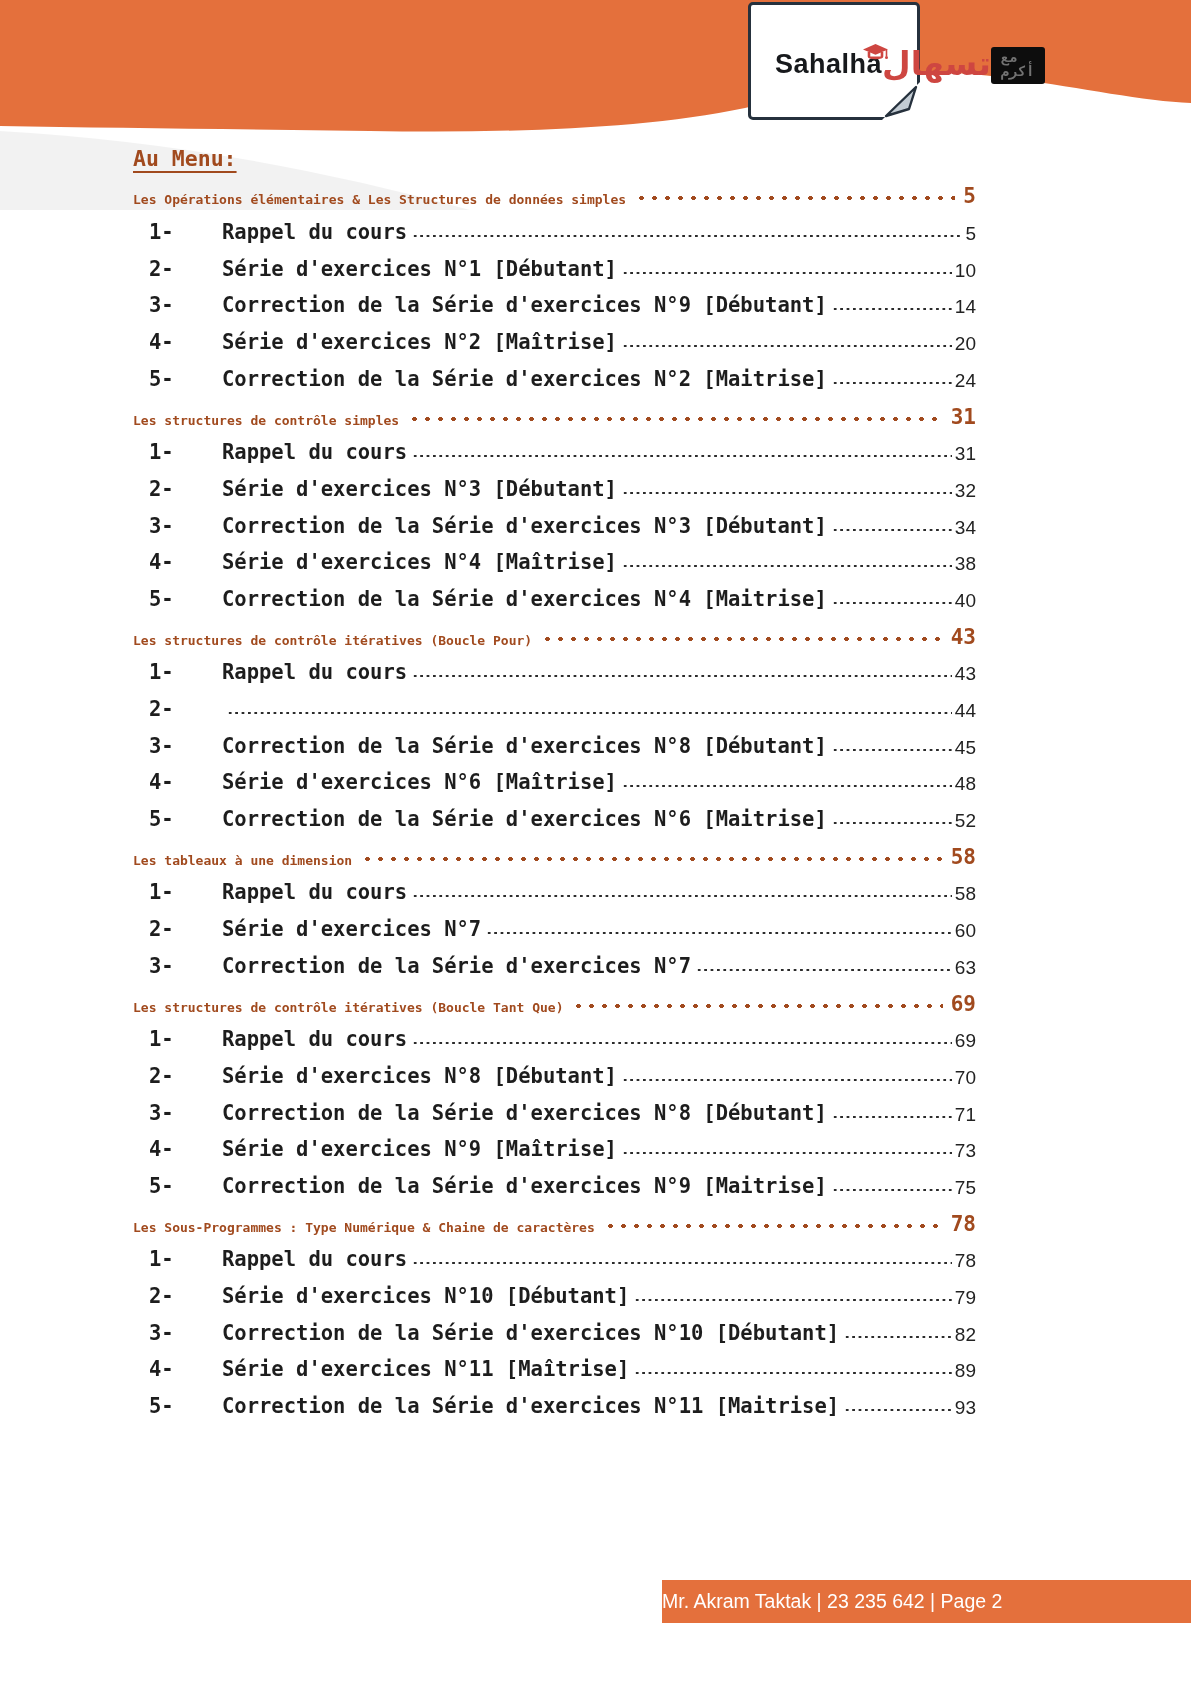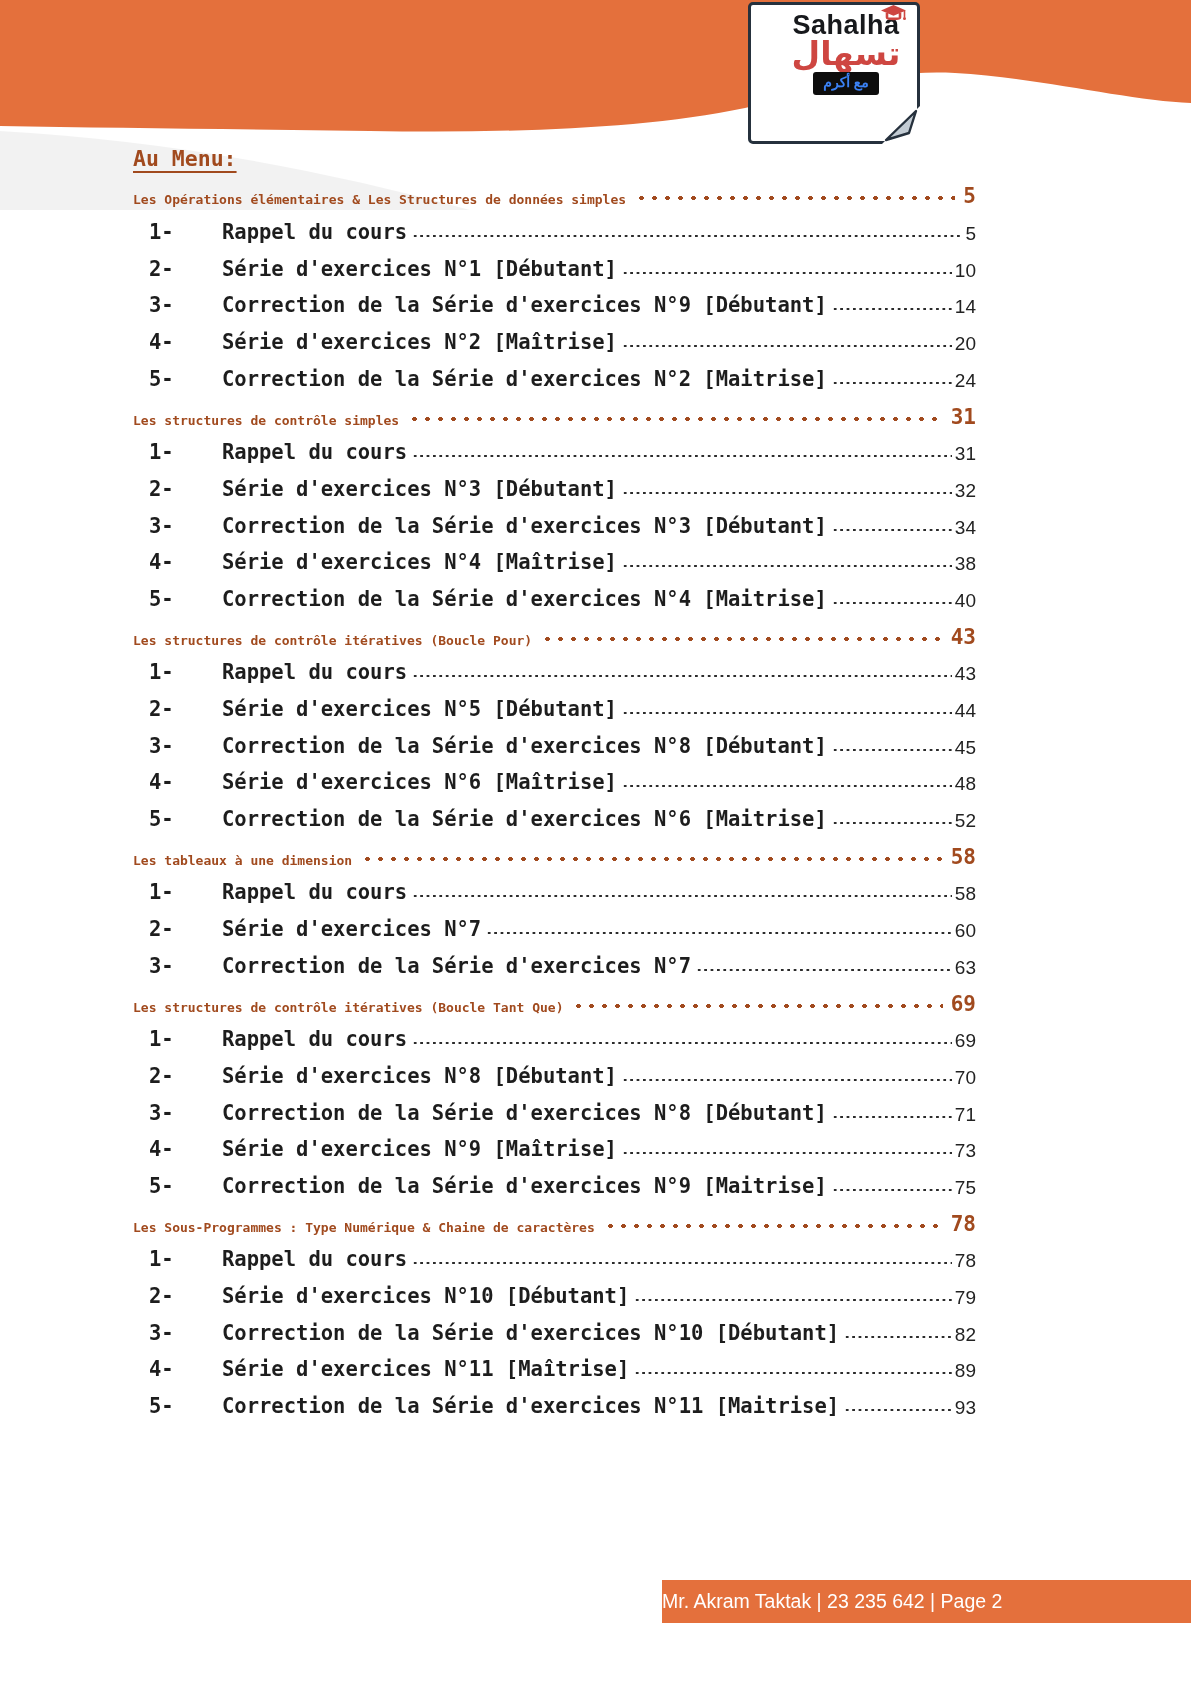--- a/index.html
+++ b/index.html
@@ -13,30 +13,30 @@
   html,body{margin:0;padding:0;}
   body{
     width:1191px;height:1684px;position:relative;overflow:hidden;
     background:#ffffff;
     font-family:"DejaVu Sans Mono","Liberation Mono",monospace;
   }
   
   .header-wave{position:absolute;top:0;left:0;z-index:1;display:block;}
   
   .logo-card{
-    position:absolute;left:748px;top:2px;width:172px;height:142px;z-index:3;
+    position:absolute;left:748px;top:2px;width:172px;height:118px;z-index:3;
     background:#fff;border:3px solid var(--logo-border);border-radius:5px;
-    display:flex;flex-direction:column;align-items:center;padding-top:7px;padding-left:24px;
+    display:flex;flex-direction:row;align-items:center;padding-top:7px;padding-left:24px;
   }
   .brand-row{position:relative;font-family:"Liberation Sans",sans-serif;
     font-weight:bold;font-size:27px;line-height:1;color:#17191c;letter-spacing:.5px;}
   .cap-icon{position:absolute;right:-7px;top:-9px;}
   .brand-arabic{color:var(--logo-red);font-family:"DejaVu Sans",sans-serif;
     font-weight:bold;font-size:33px;line-height:1.0;margin-top:-2px;}
-  .brand-badge{background:#0d0d0d;color:#3b82f6;font-family:Liberation Serif, serif;
+  .brand-badge{background:#0d0d0d;color:#737373;font-family:Liberation Mono, monospace;
     font-weight:bold;font-size:14px;line-height:1;padding:4px 10px 5px;border-radius:3px;margin-top:2px;}
   .fold{position:absolute;right:-3px;bottom:-3px;}
   
   .toc{position:absolute;left:133px;top:140px;width:843px;z-index:2;}
   .row{display:flex;align-items:flex-end;height:36.7px;padding-bottom:6px;}
   .menu-title{font-size:21.5px;font-weight:bold;color:var(--rust);
     text-decoration:underline;text-decoration-thickness:2px;text-underline-offset:5px;}
   .stitle{font-size:13px;font-weight:bold;color:var(--rust);white-space:nowrap;}
   .spage{font-size:21px;font-weight:bold;color:var(--rust);line-height:1;}
   .num{width:89px;padding-left:16px;flex:none;font-size:20.5px;font-weight:bold;color:var(--ink);}
@@ -167,21 +167,20 @@
     <span class="spage">43</span>
   </div>
   <div class="row">
     <span class="num">1-</span>
     <span class="ilabel">Rappel du cours</span>
     <span class="leader i"></span>
     <span class="ipage">43</span>
   </div>
   <div class="row">
     <span class="num">2-</span>
-    <span class="ilabel">Série d'exercices N°5 [Débutant]</span>
     <span class="leader i"></span>
     <span class="ipage">44</span>
   </div>
   <div class="row">
     <span class="num">3-</span>
     <span class="ilabel">Correction de la Série d'exercices N°8 [Débutant]</span>
     <span class="leader i"></span>
     <span class="ipage">45</span>
   </div>
   <div class="row">

